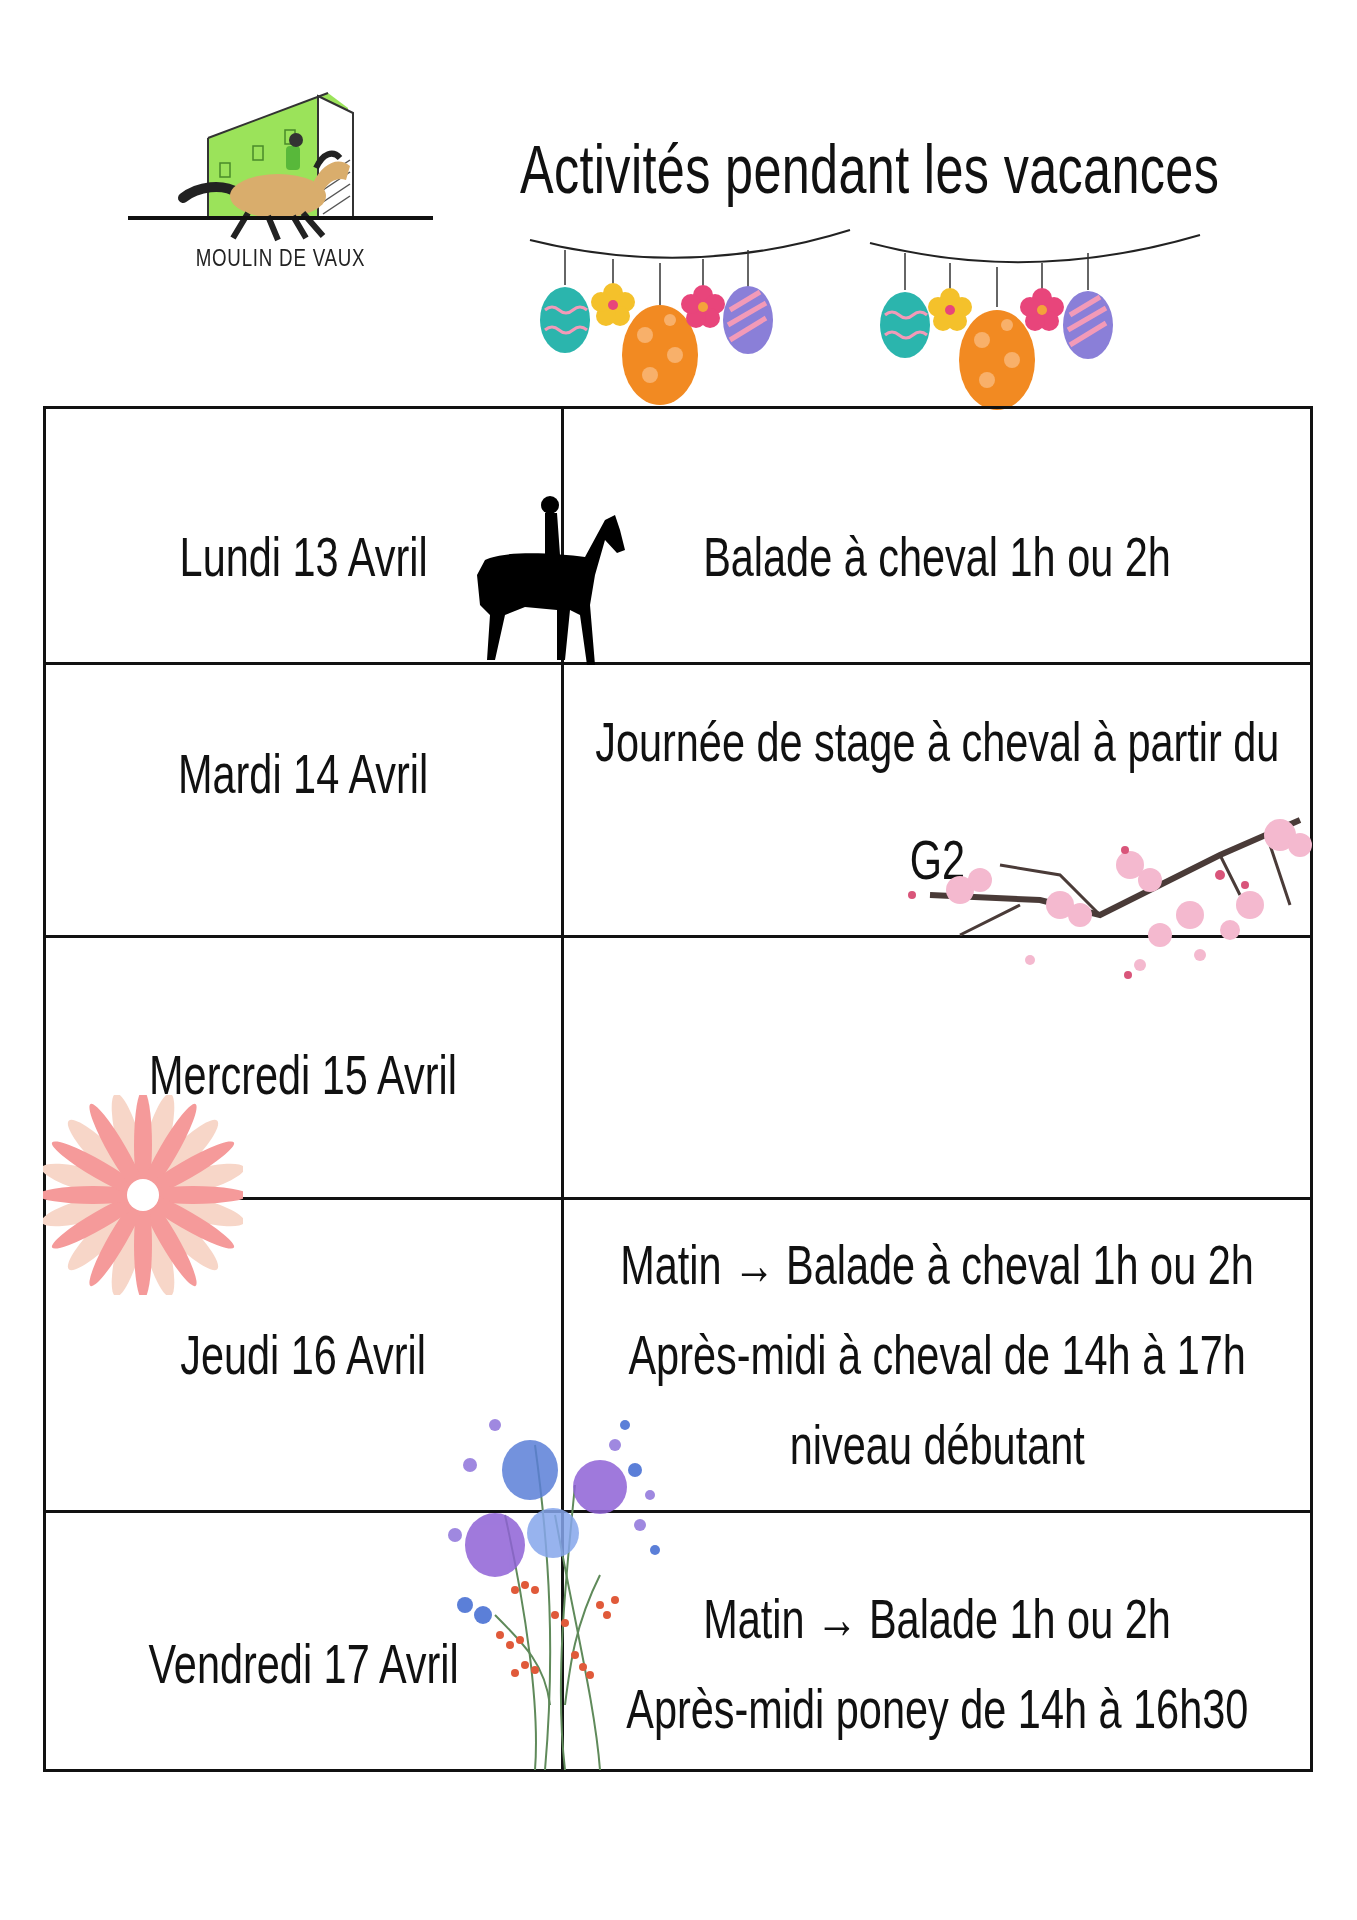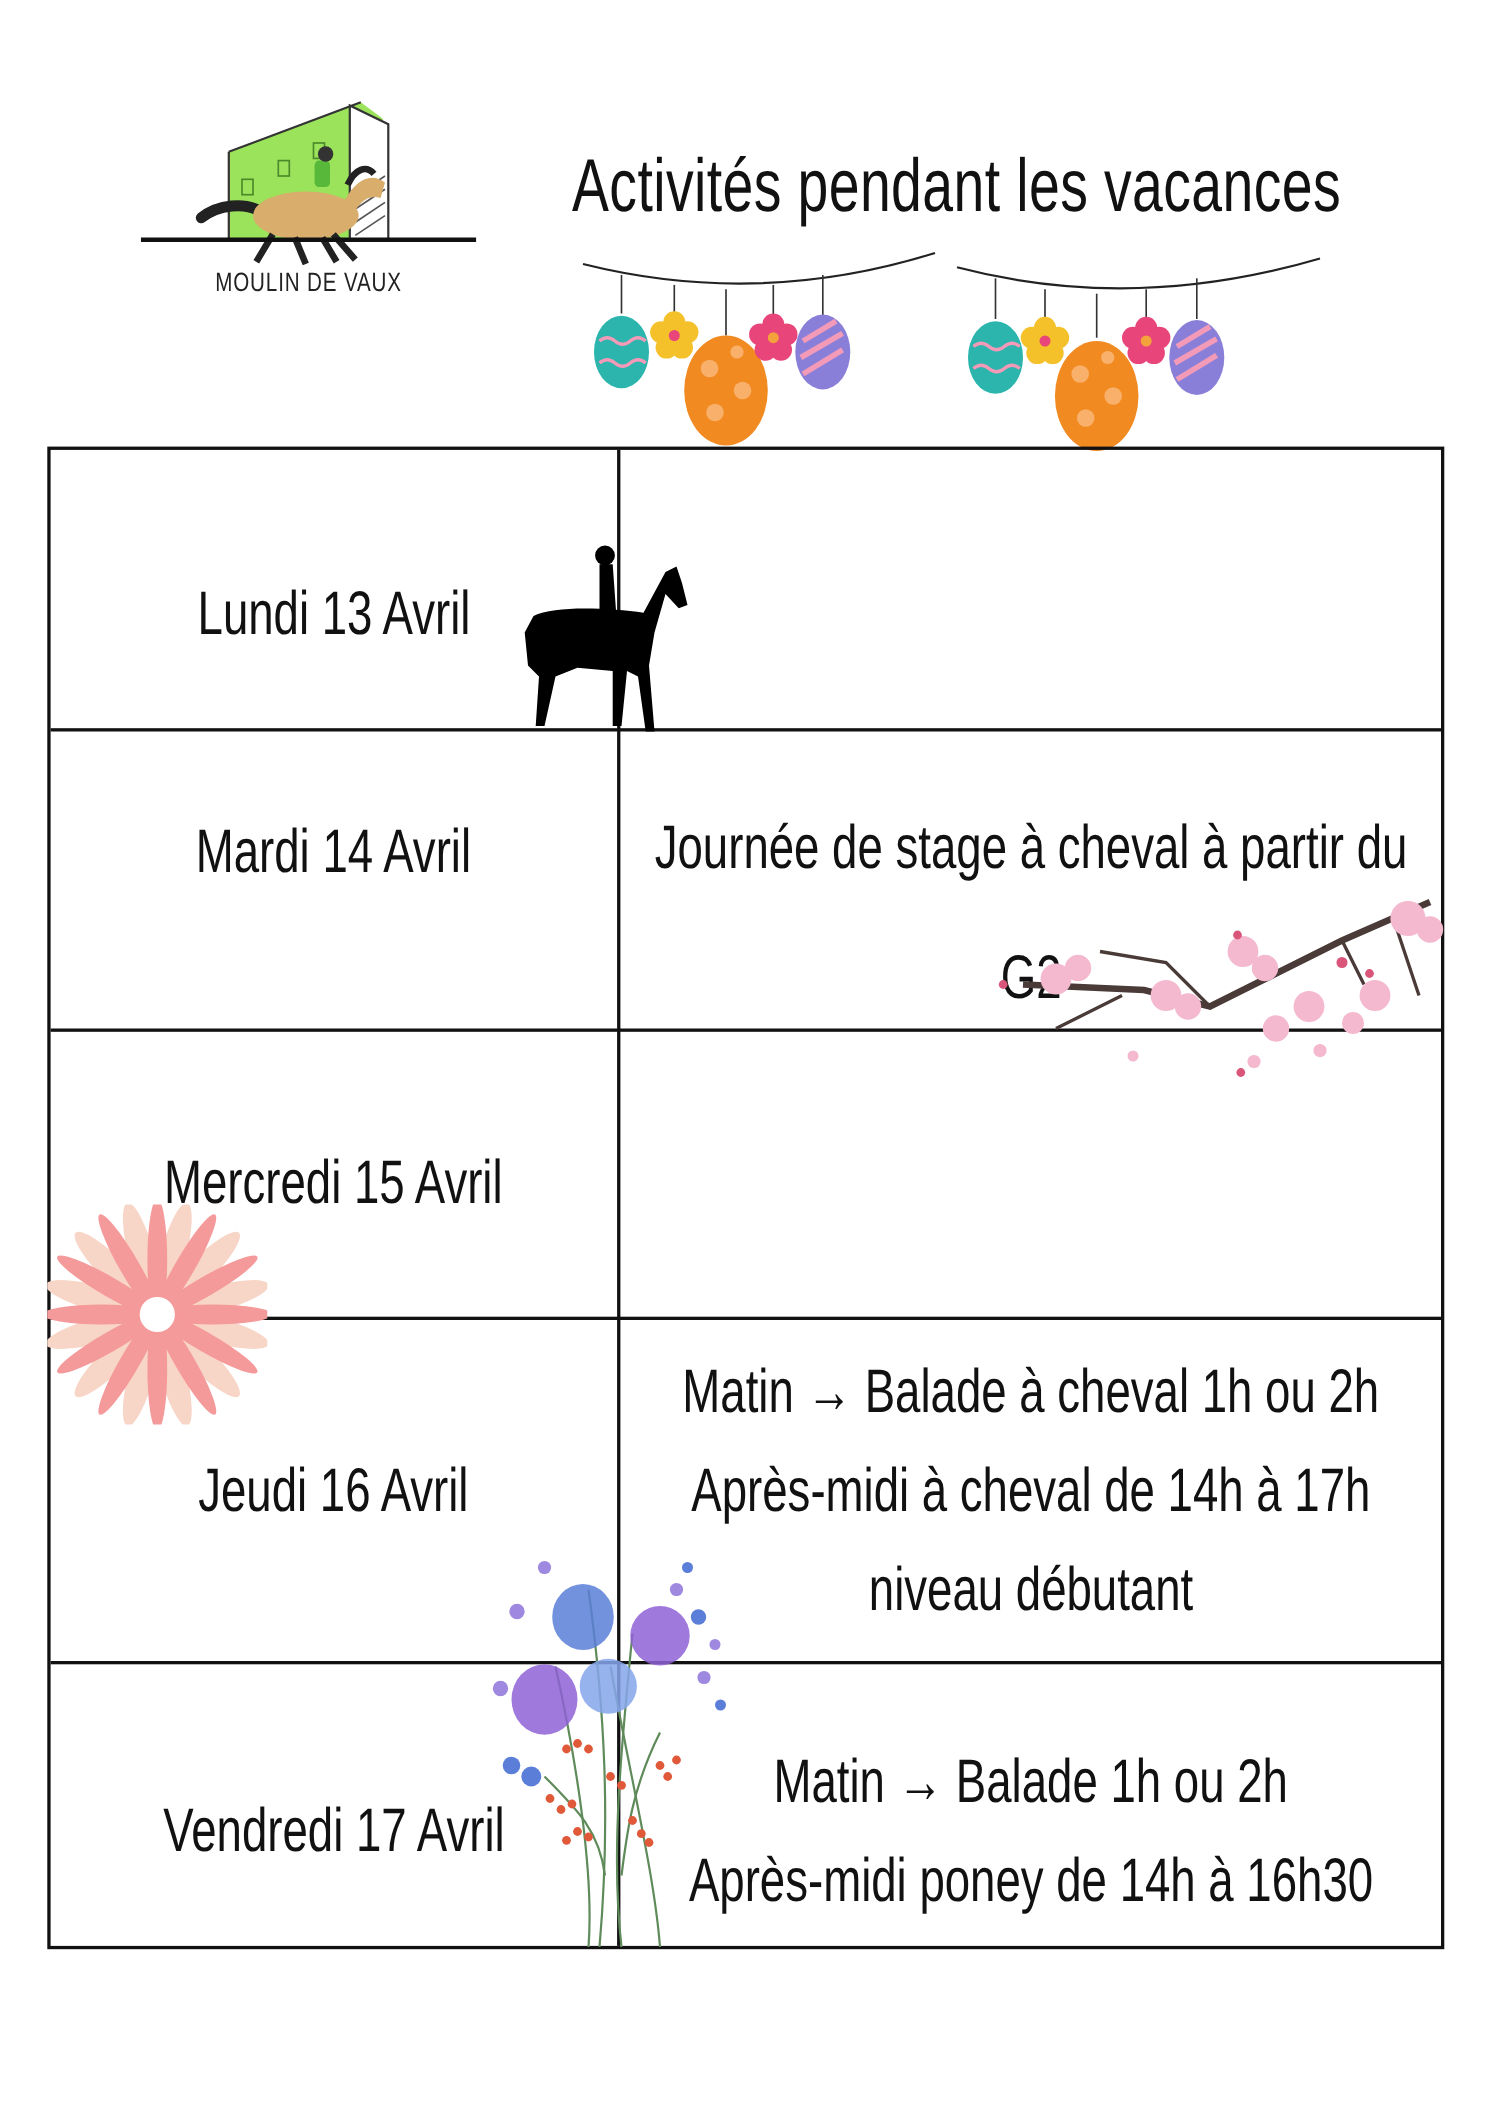--- a/index.html
+++ b/index.html
@@ -129,26 +129,29 @@
   </g>
   <ellipse cx="568" cy="110" rx="25" ry="34" fill="#8a7fd8"></ellipse>
   <path d="M550,100 l30,-18 M548,115 l38,-22 M550,130 l36,-22" stroke="#f29ab8" stroke-width="5"></path>
 </svg>
 
 <div class="schedule">
   <div class="row" style="top:0;height:296px;">
     <div class="day">
       <span class="txt">Lundi 13 Avril</span>
     </div>
+    <div class="act">
+      <span class="txt">Balade à cheval 1h ou 2h</span>
+    </div>
   </div>
   <div class="row" style="top:253px;height:221px;">
     <div class="day">
       <span class="txt">Mardi 14 Avril</span>
     </div>
-    <div class="act" style="justify-content:space-between;padding-top:60px;box-sizing:border-box;gap:28px;">
+    <div class="act" style="justify-content:space-between;padding-top:32px;box-sizing:border-box;gap:28px;">
       <span class="txt">Journée de stage à cheval à partir du</span>
       <span class="txt">G2</span>
     </div>
   </div>
   <div class="row" style="top:526px;height:262px;">
     <div class="day" style="align-items:flex-start;padding-top:92px;box-sizing:border-box;">
       <span class="txt">Mercredi 15 Avril</span>
     </div>
   </div>
   <div class="row" style="top:788px;height:313px;">

